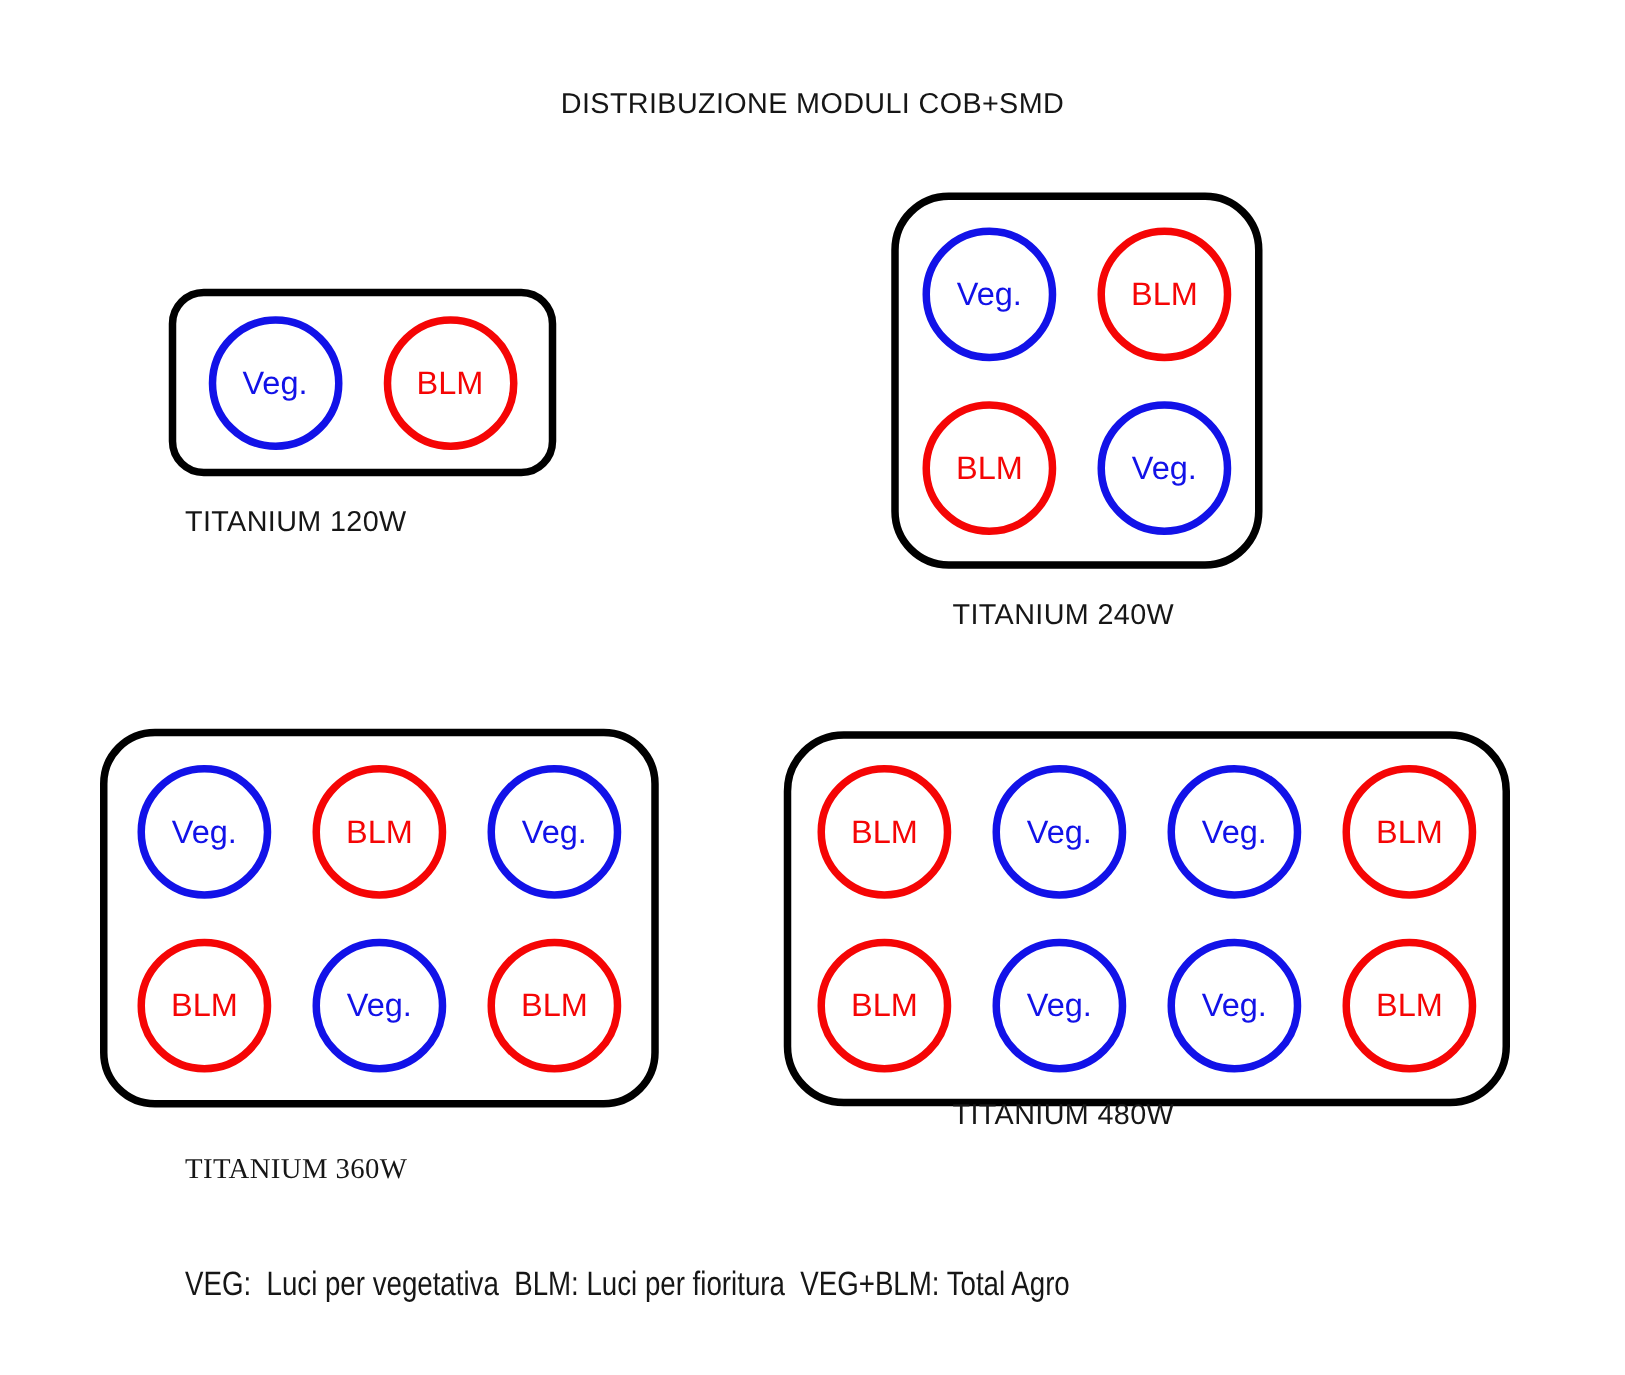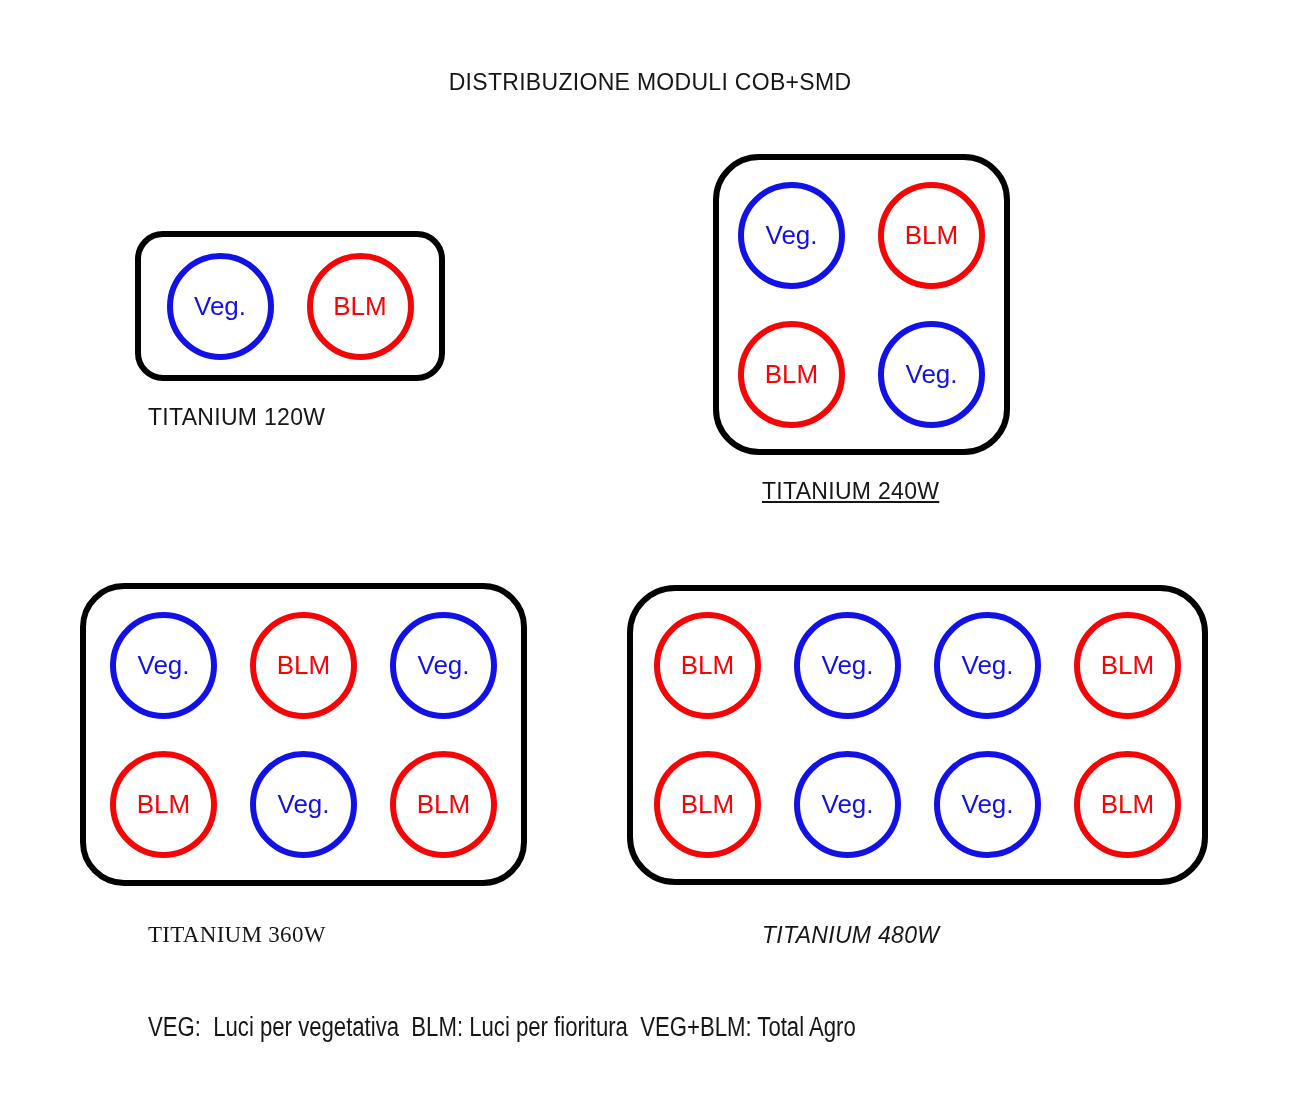--- a/index.html
+++ b/index.html
@@ -49,23 +49,23 @@
   }
   .veg { border-color: var(--veg, #1212e8); color: var(--veg, #1212e8); }
   .blm { border-color: var(--blm, #f50505); color: var(--blm, #f50505); }
   .plabel {
     position: absolute;
     font-size: 23px;
     letter-spacing: 0.3px;
     color: #161616;
   }
   .l120 { left: 148px; top: 404px; }
-  .l240 { left: 762px; top: 478px; text-decoration: underline; }
+  .l240 { left: 762px; top: 478px; }
   .l360 { left: 148px; top: 922px; font-family: Liberation Serif, serif; }
-  .l480 { left: 762px; top: 922px; font-style: italic; }
+  .l480 { left: 762px; top: 878px; }
   .legend {
     position: absolute;
     left: 148px; top: 1012px;
     font-size: 27px;
     white-space: pre;
     transform: scaleX(0.82);
     transform-origin: left center;
     color: #161616;
   }
 </style>

